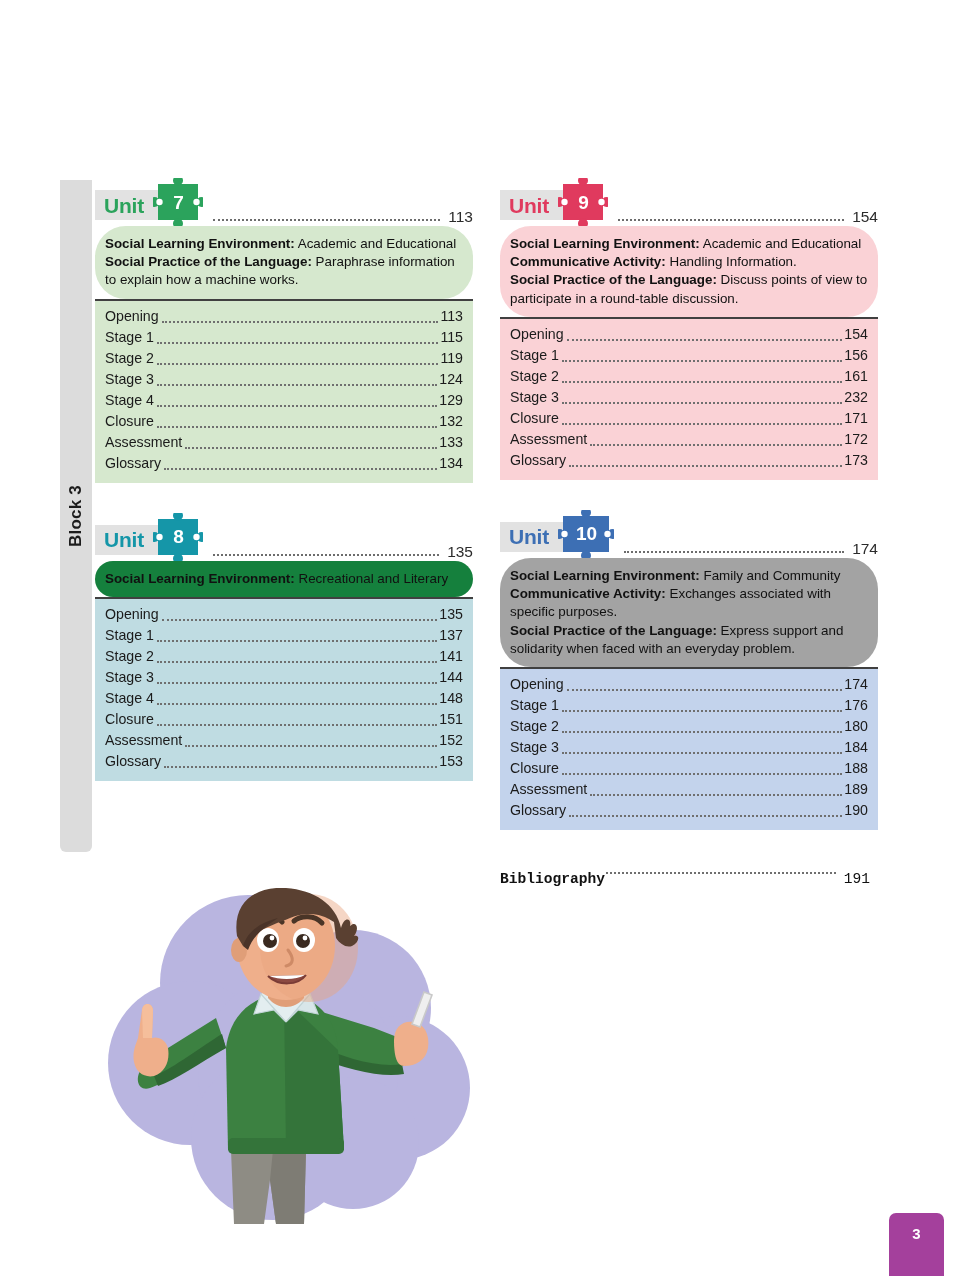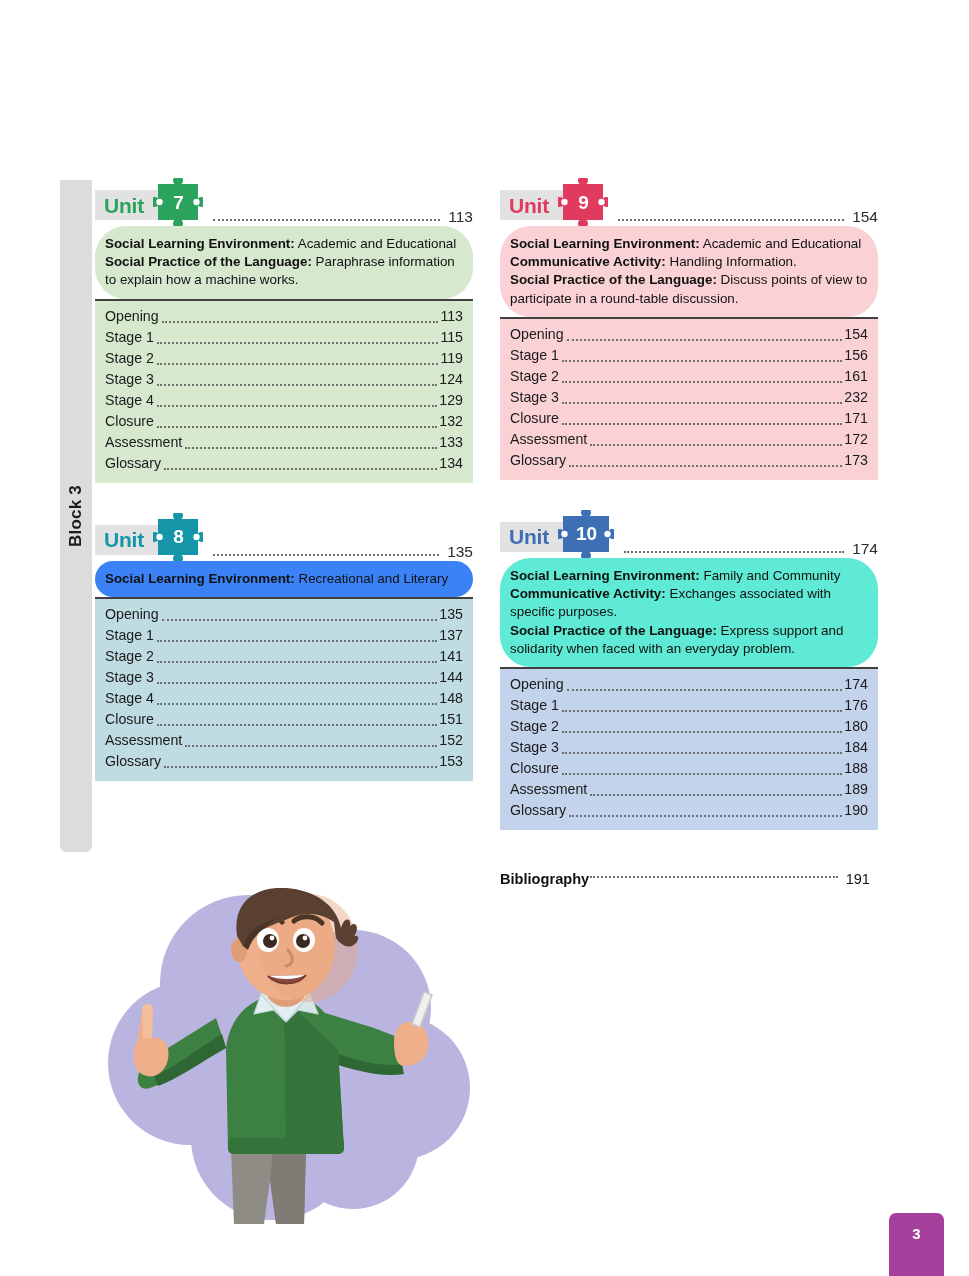--- a/index.html
+++ b/index.html
@@ -147,23 +147,24 @@
   }
   .toc-row .t-page { flex: 0 0 auto; white-space: nowrap; }
 
   
   #bibliography {
     position: absolute;
     left: 500px;
     top: 871px;
     width: 370px;
     display: flex;
-    align-items: center;
+    align-items: flex-start;
     font-size: 14.6px;
     color: #111111;
+    font-family: Liberation Mono, monospace;
   }
   #bibliography .b-label { font-weight: bold; flex: 0 0 auto; }
   #bibliography .b-dots {
     flex: 1 1 auto;
     border-bottom: 2px dotted #6f6f6f;
     margin: 0 8px 5px 1px;
     height: 1px;
   }
   #bibliography .b-page { flex: 0 0 auto; }
 
@@ -285,21 +286,21 @@
               <circle cx="48.5" cy="24" r="5" fill="#1596A8"></circle>
               <circle cx="6.5" cy="24" r="3.2" fill="#ffffff"></circle>
               <circle cx="43.5" cy="24" r="3.2" fill="#ffffff"></circle>
             </g>
           </svg><span class="pz-num">8</span></div>
         <div class="header-leader">
           <span class="dots"></span>
           <span class="pg">135</span>
         </div>
       </div>
-      <div class="unit-desc" style="background: #3b82f6;">
+      <div class="unit-desc" style="background: #15803d;">
         <div><span class="lbl">Social Learning Environment:</span> <span>Recreational and Literary</span></div>
       </div>
       <div class="unit-toc" style="background: rgb(191, 220, 226);">
         <div class="toc-row">
           <span class="t-label">Opening</span>
           <span class="t-dots"></span>
           <span class="t-page">135</span>
         </div>
         <div class="toc-row">
           <span class="t-label">Stage 1</span>
@@ -419,21 +420,21 @@
               <circle cx="54.5" cy="24" r="5" fill="#3D6FB4"></circle>
               <circle cx="6.5" cy="24" r="3.2" fill="#ffffff"></circle>
               <circle cx="49.5" cy="24" r="3.2" fill="#ffffff"></circle>
             </g>
           </svg><span class="pz-num">10</span></div>
         <div class="header-leader">
           <span class="dots"></span>
           <span class="pg">174</span>
         </div>
       </div>
-      <div class="unit-desc" style="background: #5eead4;">
+      <div class="unit-desc" style="background: #a3a3a3;">
         <div><span class="lbl">Social Learning Environment:</span> <span>Family and Community</span></div>
         <div><span class="lbl">Communicative Activity:</span> <span>Exchanges associated with specific purposes.</span></div>
         <div><span class="lbl">Social Practice of the Language:</span> <span>Express support and solidarity when faced with an everyday problem.</span></div>
       </div>
       <div class="unit-toc" style="background: rgb(195, 211, 236);">
         <div class="toc-row">
           <span class="t-label">Opening</span>
           <span class="t-dots"></span>
           <span class="t-page">174</span>
         </div>

